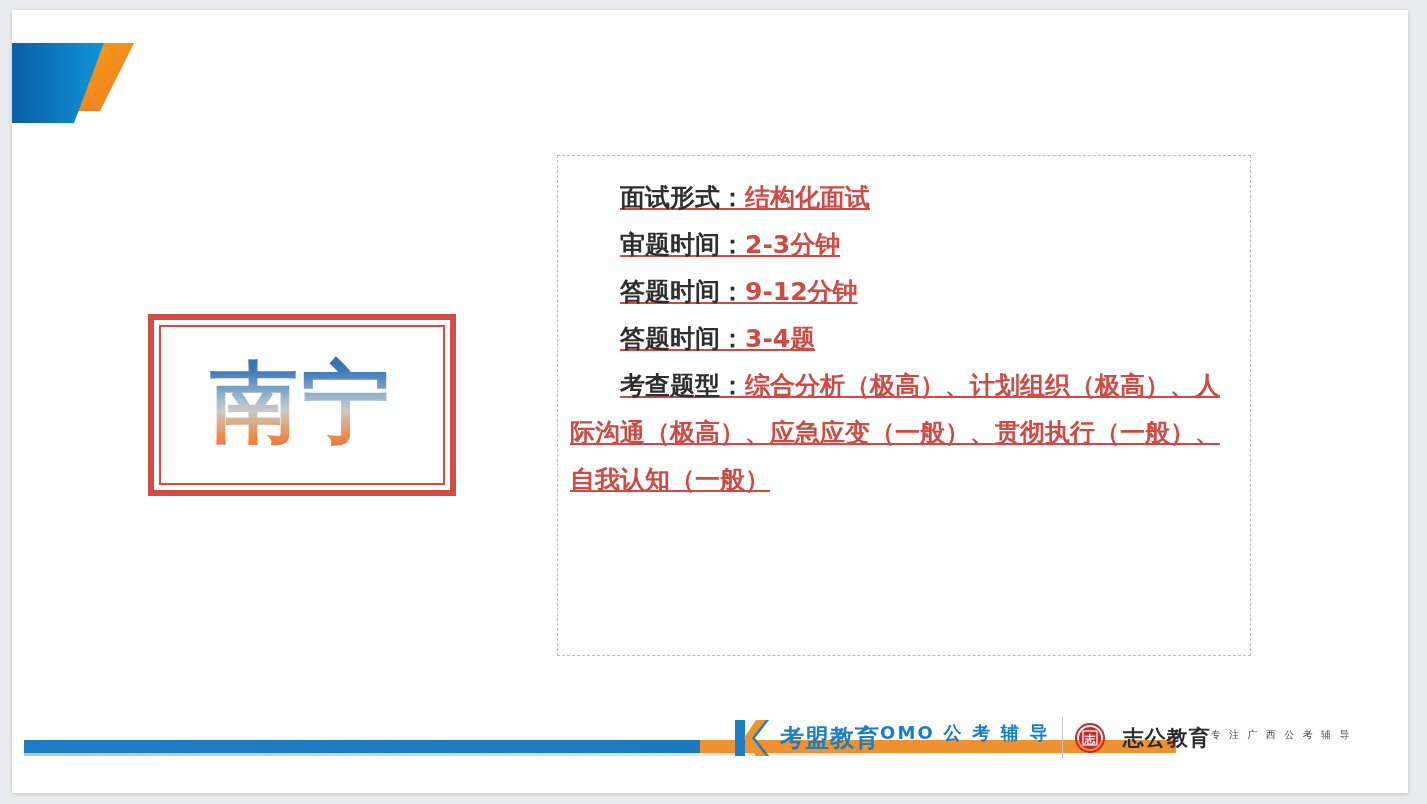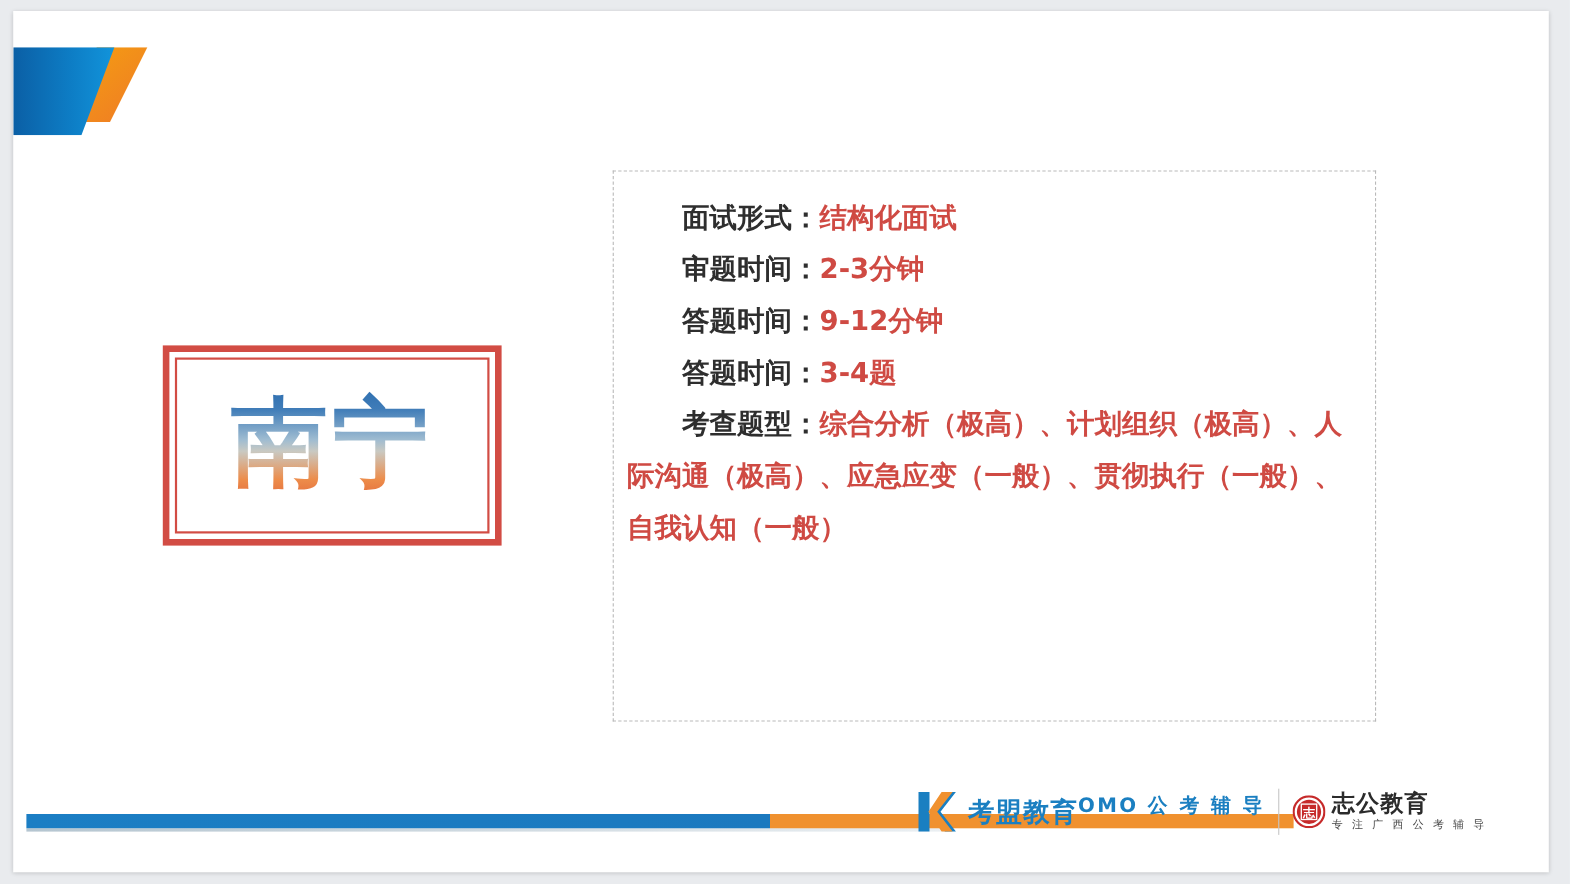--- a/index.html
+++ b/index.html
@@ -89,20 +89,21 @@
   }
   .info-line {
     font-family: "DejaVu Sans", "Liberation Sans", sans-serif;
     font-size: 25px;
     font-weight: bold;
     line-height: 47px;
     color: #cf4a43;
     text-indent: 50px;
     margin: 0;
     word-break: break-all;
+    text-decoration: underline;
   }
   .info-line .lbl {
     color: #2e2e2e;
   }
   .info-line .val {
     color: #cf4a43;
   }
 
   
   .bottom-rule {
@@ -180,23 +181,23 @@
     background: #c6c6c6;
     margin: 0 12px;
   }
   .logo-zhigong {
     display: flex;
     align-items: center;
     height: 46px;
   }
   .zg-seal { width: 30px; height: 30px; flex: none; }
   .zg-text {
-    margin-left: 6px;
-    display: flex;
-    flex-direction: column;
+    margin-left: 18px;
+    display: flex;
+    flex-direction: row;
     justify-content: center;
   }
   .zg-main {
     font-family: "DejaVu Sans", "Liberation Sans", sans-serif;
     font-size: 21px;
     font-weight: bold;
     color: #2b2b2b;
     line-height: 24px;
     letter-spacing: 1px;
   }

